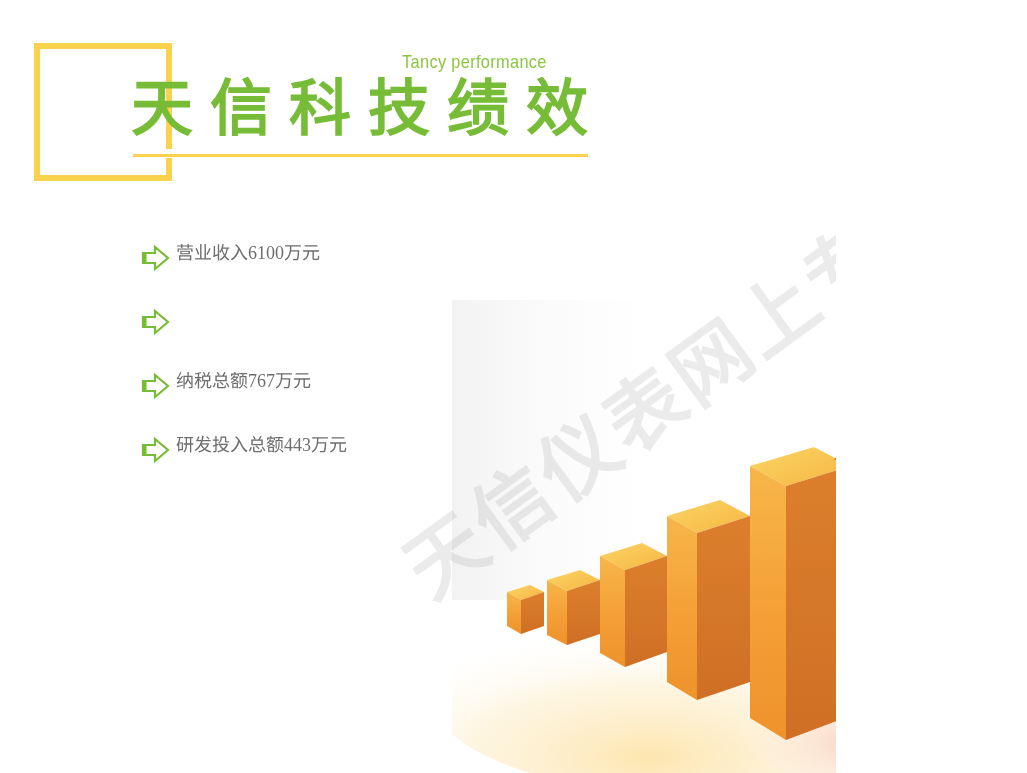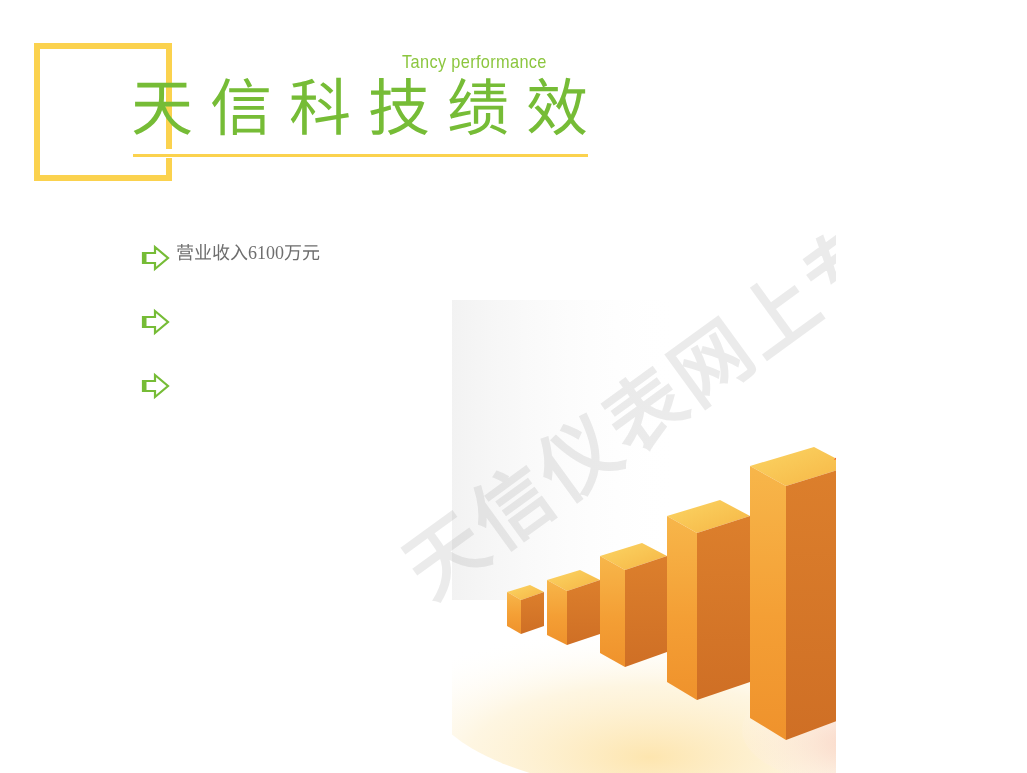--- a/index.html
+++ b/index.html
@@ -73,21 +73,21 @@
   }
 
   .title-cn {
     position: absolute;
     left: 131px;
     top: 70px;
     font-size: 62px;
     line-height: 78px;
     letter-spacing: 17px;
     color: #76bc36;
-    font-weight: 400;
+    font-weight: 700;
     white-space: nowrap;
     font-family: "DejaVu Sans", "Liberation Sans", sans-serif;
   }
 
   
   .bullets {
     position: absolute;
     left: 140px;
     top: 238px;
     width: 420px;
@@ -180,29 +180,39 @@
 
     <div class="bullet-row">
       <span class="bullet-icon">
         <svg width="36" height="30" viewBox="0 0 36 30" aria-hidden="true">
           <path d="M3 10 L15 10 L15 4 L28 15 L15 26 L15 20 L3 20 Z" fill="none" stroke="#76bc36" stroke-width="2.2" stroke-linejoin="miter"></path>
           <rect x="2" y="9" width="4.5" height="12" fill="#76bc36"></rect>
         </svg>
       </span>
     </div>
 
-
-
     <div class="bullet-row">
       <span class="bullet-icon">
         <svg width="36" height="30" viewBox="0 0 36 30" aria-hidden="true">
           <path d="M3 10 L15 10 L15 4 L28 15 L15 26 L15 20 L3 20 Z" fill="none" stroke="#76bc36" stroke-width="2.2" stroke-linejoin="miter"></path>
           <rect x="2" y="9" width="4.5" height="12" fill="#76bc36"></rect>
         </svg>
       </span>
+      <span class="bullet-text"> 纳税总额767万元</span>
+    </div>
+
+
+    <div class="bullet-row">
+      <span class="bullet-icon">
+        <svg width="36" height="30" viewBox="0 0 36 30" aria-hidden="true">
+          <path d="M3 10 L15 10 L15 4 L28 15 L15 26 L15 20 L3 20 Z" fill="none" stroke="#76bc36" stroke-width="2.2" stroke-linejoin="miter"></path>
+          <rect x="2" y="9" width="4.5" height="12" fill="#76bc36"></rect>
+        </svg>
+      </span>
+      <span class="bullet-text">研发投入总额443万元</span>
     </div>
 
 
   </div>
 
   <div class="graphic">
     <svg width="575" height="473" viewBox="0 0 575 473" aria-hidden="true">
       <defs>
         <linearGradient id="barFront" x1="0" y1="0" x2="0" y2="1">
           <stop offset="0%" stop-color="#f7b64a"></stop>

